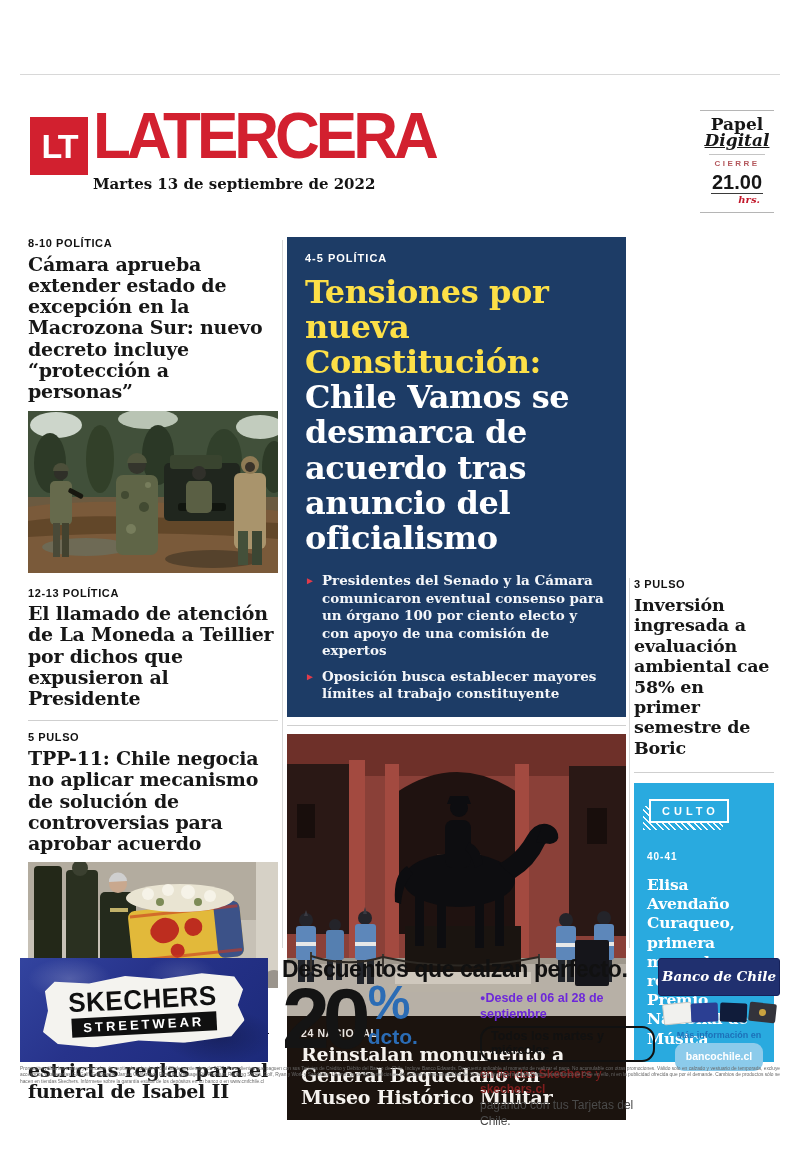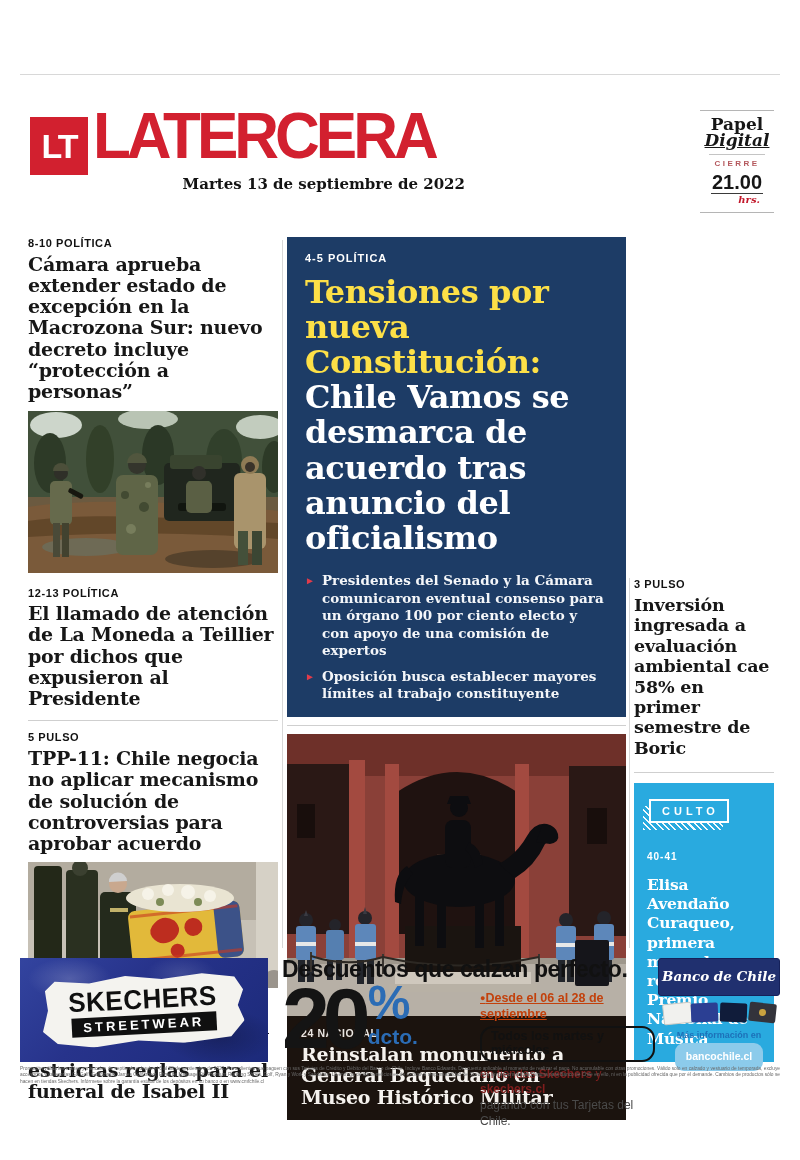--- a/index.html
+++ b/index.html
@@ -5,21 +5,21 @@
   html,body{margin:0;padding:0;background:#ffffff;}
   .page{position:relative;width:800px;height:1160px;background:#ffffff;overflow:hidden;
         font-family:"Liberation Sans",sans-serif;color:#1a1a1a;}
   .hairline{position:absolute;background:#d8d8d8;}
   
   .lt-logo{position:absolute;left:30px;top:117px;width:58px;height:58px;background:#d2202f;
            display:flex;align-items:center;justify-content:center;color:#fff;
            font:800 34px/1 "Liberation Sans",sans-serif;letter-spacing:-2px;}
   .masthead-title{position:absolute;left:93px;top:104px;color:#d2202f;
            font:700 62px/1 "Liberation Sans",sans-serif;letter-spacing:-4px;transform:scaleY(1.04);transform-origin:top left;white-space:nowrap;}
-  .masthead-date{position:absolute;left:93px;top:177px;width:372px;text-align:right;
+  .masthead-date{position:absolute;left:93px;top:177px;width:372px;text-align:left;
            font:700 15px/1 "DejaVu Serif",serif;color:#141414;}
   .edition{position:absolute;left:700px;top:110px;width:74px;border-top:1px solid #b5b5b5;
            border-bottom:1px solid #b5b5b5;padding:5px 0 7px 0;text-align:center;}
   .edition .papel{font:700 17px/0.95 "DejaVu Serif",serif;color:#171717;}
   .edition .digital{font:700 italic 17px/1 "DejaVu Serif",serif;font-style:italic;color:#171717;text-decoration:underline;}
   .edition .rule{height:1px;background:#c4c4c4;margin:5px 9px;}
   .edition .cierre{font:700 8px/1 "Liberation Sans",sans-serif;letter-spacing:2.5px;color:#b4575c;}
   .edition .time{display:inline-block;font:700 20px/1 "Liberation Sans",sans-serif;color:#161616;
            border-bottom:1.5px solid #3a3a3a;padding:2px 1px 1px;margin-top:2px;}
   .edition .hrs{font:700 italic 10px/1 "DejaVu Serif",serif;font-style:italic;color:#c2182b;
@@ -69,21 +69,21 @@
   .sk-street{margin-top:3px;background:#101010;color:#fff;padding:3px 12px;
       font:700 13px/1 "Liberation Sans",sans-serif;letter-spacing:3px;}
   .promo{position:absolute;left:282px;top:958px;width:370px;height:104px;}
   .promo-headline{font:700 23px/1 "Liberation Sans",sans-serif;letter-spacing:-.4px;color:#111;}
   .promo-row{display:flex;margin-top:2px;}
   .promo-amount{font:700 86px/0.82 "Liberation Sans",sans-serif;letter-spacing:-7px;color:#141414;}
   .pct-col{display:flex;flex-direction:column;margin-left:4px;}
   .promo-percent{font:700 48px/0.85 "Liberation Sans",sans-serif;color:#2b6cb5;}
   .promo-dcto{font:700 21px/1 "Liberation Sans",sans-serif;color:#2b6cb5;margin-top:2px;}
   .promo-details{position:absolute;left:198px;top:33px;width:175px;}
-  .pd-line1{font:700 12.5px/1.25 "Liberation Sans",sans-serif;color:#c2410c;text-decoration:underline;}
+  .pd-line1{font:700 12.5px/1.25 "Liberation Sans",sans-serif;color:#6d28d9;}
   .pd-line1 .dot{font-size:9px;vertical-align:1px;}
   .days-pill{display:inline-block;border:2px solid #111;border-radius:13px;padding:2px 9px;margin-top:4px;
       font:700 12.5px/1.1 "Liberation Sans",sans-serif;color:#111;}
   .pd-line3{font:400 12px/1.3 "Liberation Sans",sans-serif;color:#7f1d1d;margin-top:5px;}
   .pd-line3 b{font-weight:700;}
   .pd-line4{font:400 12px/1.3 "Liberation Sans",sans-serif;color:#4a4a4a;}
   .bank{position:absolute;left:658px;top:958px;width:122px;height:104px;text-align:center;}
   .bank-box{width:122px;height:38px;background:#20306f;border:1px solid #15215a;border-radius:3px;
       display:flex;align-items:center;justify-content:center;box-sizing:border-box;}
   .bank-name{font:700 italic 13.5px/1 "DejaVu Serif",serif;font-style:italic;color:#ffffff;}

